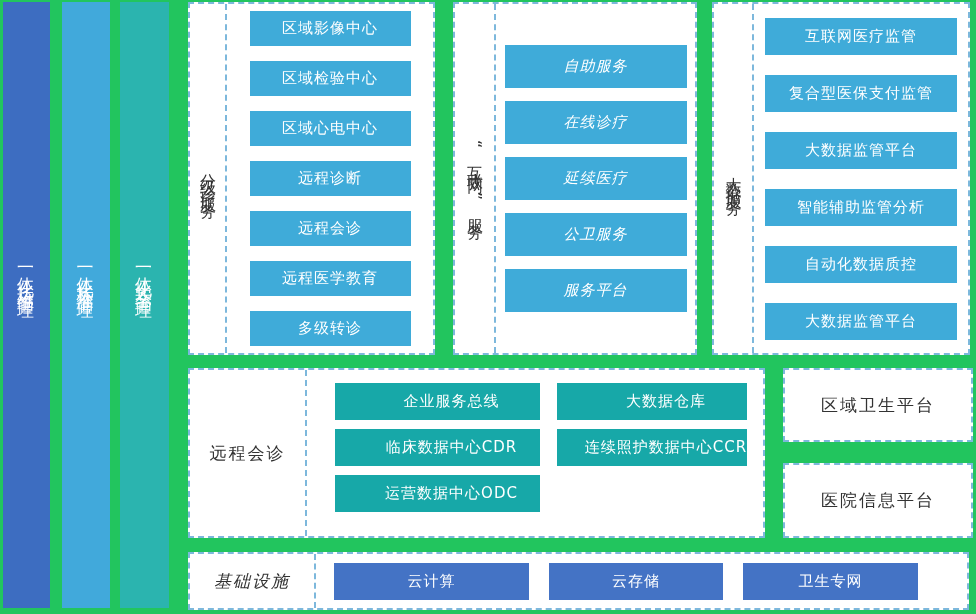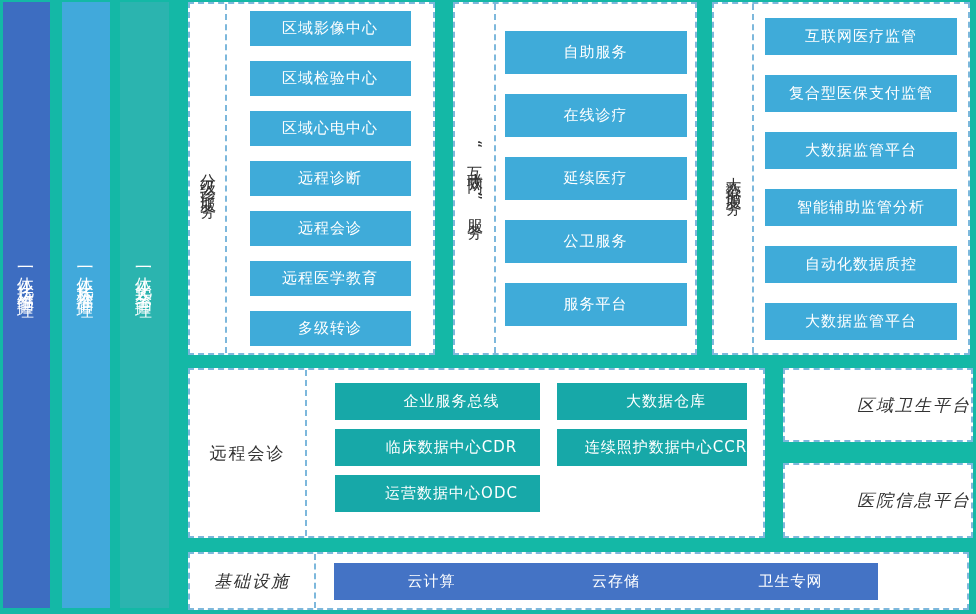--- a/index.html
+++ b/index.html
@@ -1,17 +1,17 @@
 <!DOCTYPE html>
 <html style="--bar-blue: #3d6dc1; --bar-lightblue: #41a9db; --bar-teal: #2bb4af; --item-lightblue: #3fabd9; --item-teal: #17a8a8; --item-blue: #4473c5; --dash: #7db8dc; --label-text: #333333;"><head>
 <meta charset="utf-8">
 <style>
   html,body{margin:0;padding:0;background:#fff;}
   .canvas{
-    position:relative;width:976px;height:614px;background:#14b8a6;
+    position:relative;width:976px;height:614px;background:#22c55e;
     font-family:"DejaVu Sans","Liberation Sans",sans-serif;
     overflow:hidden;
   }
   
   .vbar{position:absolute;top:2px;height:606px;display:flex;align-items:center;justify-content:center;}
   .vbar-1{left:3px;width:47px;background:var(--bar-blue);}
   .vbar-2{left:62px;width:48px;background:var(--bar-lightblue);}
   .vbar-3{left:120px;width:49px;background:var(--bar-teal);}
   .vbar-text{
     writing-mode:vertical-lr;text-orientation:mixed;color:#fff;
@@ -38,44 +38,44 @@
   .c-teal{background:var(--item-teal);padding-left:28px;}
   .c-blue{background:var(--item-blue);}
 
   
   .sec-1{left:188px;top:2px;width:247px;height:353px;}
   .sec-1 .label-zone{width:35px;}
   .sec-1 .items-col{gap:15px;}
   .sec-1 .item{width:161px;height:35px;}
   .sec-2{left:453px;top:2px;width:244px;height:353px;}
   .sec-2 .label-zone{width:39px;}
-  .sec-2 .items-col{gap:20px;}
+  .sec-2 .items-col{gap:13px;font-style:italic;}
   .sec-2 .item{width:182px;height:43px;}
   .sec-3{left:712px;top:2px;width:258px;height:353px;}
   .sec-3 .label-zone{width:38px;}
   .sec-3 .items-col{gap:20px;}
   .sec-3 .item{width:192px;height:37px;}
 
   
   .mid{left:188px;top:368px;width:577px;height:170px;}
   .mid .label-zone{width:115px;}
   .mid-grid{
     flex:1;display:grid;grid-template-columns:205px 190px;
     column-gap:17px;row-gap:9px;grid-auto-rows:37px;
     align-content:start;padding:13px 0 0 28px;
   }
   
-  .rbox{display:flex;align-items:center;justify-content:flex-end;font-style:italic;}
+  .rbox{display:flex;align-items:center;justify-content:center;}
   .rbox-1{left:783px;top:368px;width:190px;height:74px;}
   .rbox-2{left:783px;top:463px;width:190px;height:75px;}
 
   
   .bottom{left:188px;top:552px;width:781px;height:58px;}
   .bottom .label-zone{width:124px;font-style:italic;}
-  .bottom-items{flex:1;display:flex;align-items:center;padding-left:18px;}
+  .bottom-items{flex:1;display:flex;align-items:center;gap:20px;padding-left:18px;}
   .bottom-items .item{height:37px;}
   .infra-0{width:195px;}
   .infra-1{width:174px;}
   .infra-2{width:175px;}
 </style>
 </head>
 <body>
 
 <div class="canvas">
 

